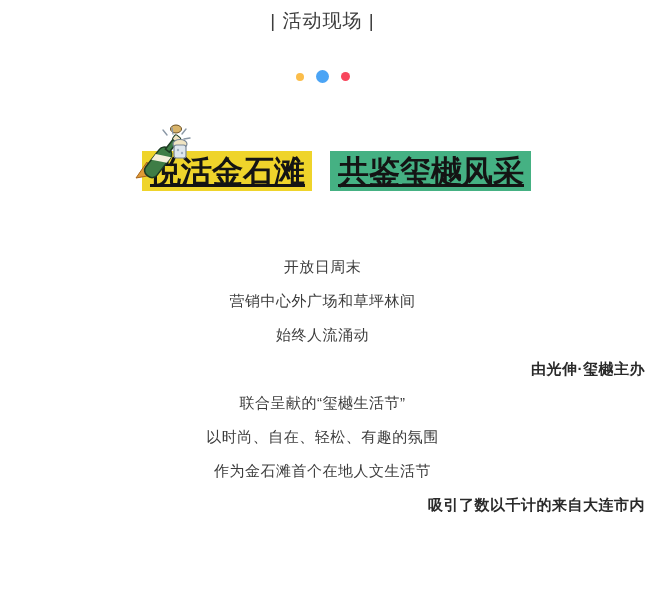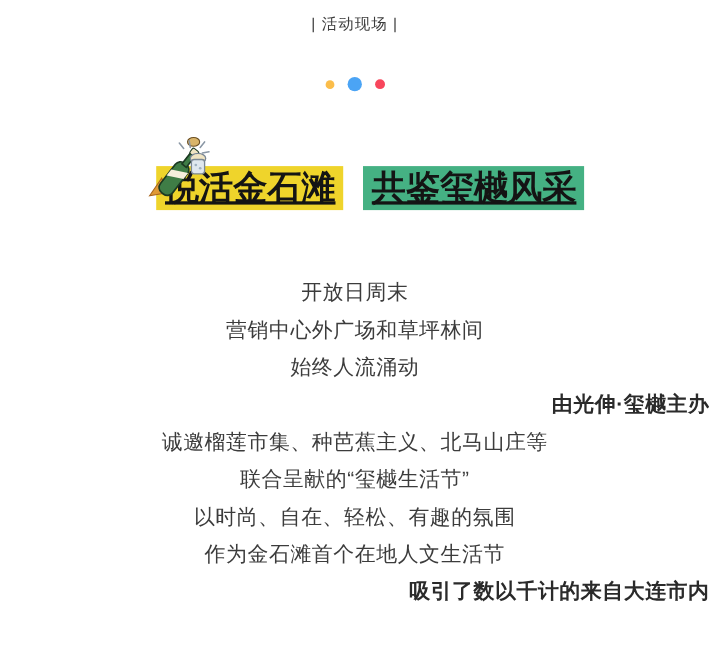--- a/index.html
+++ b/index.html
@@ -10,21 +10,21 @@
     height: 594px;
     margin: 0 auto;
     background: #ffffff;
     overflow: hidden;
     font-family: "Liberation Sans", "DejaVu Sans", sans-serif;
   }
   
   .header {
     padding-top: 11px;
     text-align: center;
-    font-size: 14px;
+    font-size: 19px;
     line-height: 20px;
     letter-spacing: 1px;
     color: #3d3d3d;
   }
   
   .dots {
     margin-top: 39px;
     height: 13px;
     display: flex;
     justify-content: center;
@@ -59,21 +59,21 @@
     left: -8px;
     top: -29px;
     width: 64px;
     height: 64px;
     pointer-events: none;
   }
   
   .body-text { margin-top: 59px; }
   .body-text p {
     text-align: center;
-    font-size: 19px;
+    font-size: 15px;
     line-height: 34px;
     height: 34px;
     color: #3c3c3c;
     letter-spacing: 0.5px;
   }
   .body-text p.bold { font-weight: bold; color: #2a2a2a; text-align: right; }
 </style>
 </head>
 <body>
 
@@ -113,20 +113,19 @@
       </svg>
     </span>
     <span class="hl" style="background-color: rgb(239, 212, 43);">悦活金石滩</span><span class="hl" style="background-color: rgb(69, 177, 131);">共鉴玺樾风采</span>
   </div>
 
   <div class="body-text">
     <p>开放日周末</p>
     <p>营销中心外广场和草坪林间</p>
     <p>始终人流涌动</p>
     <p class="bold">由光伸·玺樾主办</p>
-    <p>诚邀榴莲市集、种芭蕉主义、北马山庄等</p>
     <p>联合呈献的“玺樾生活节”</p>
     <p>以时尚、自在、轻松、有趣的氛围</p>
     <p>作为金石滩首个在地人文生活节</p>
     <p class="bold">吸引了数以千计的来自大连市内</p>
   </div>
 
 </div>
 
 </body></html>

